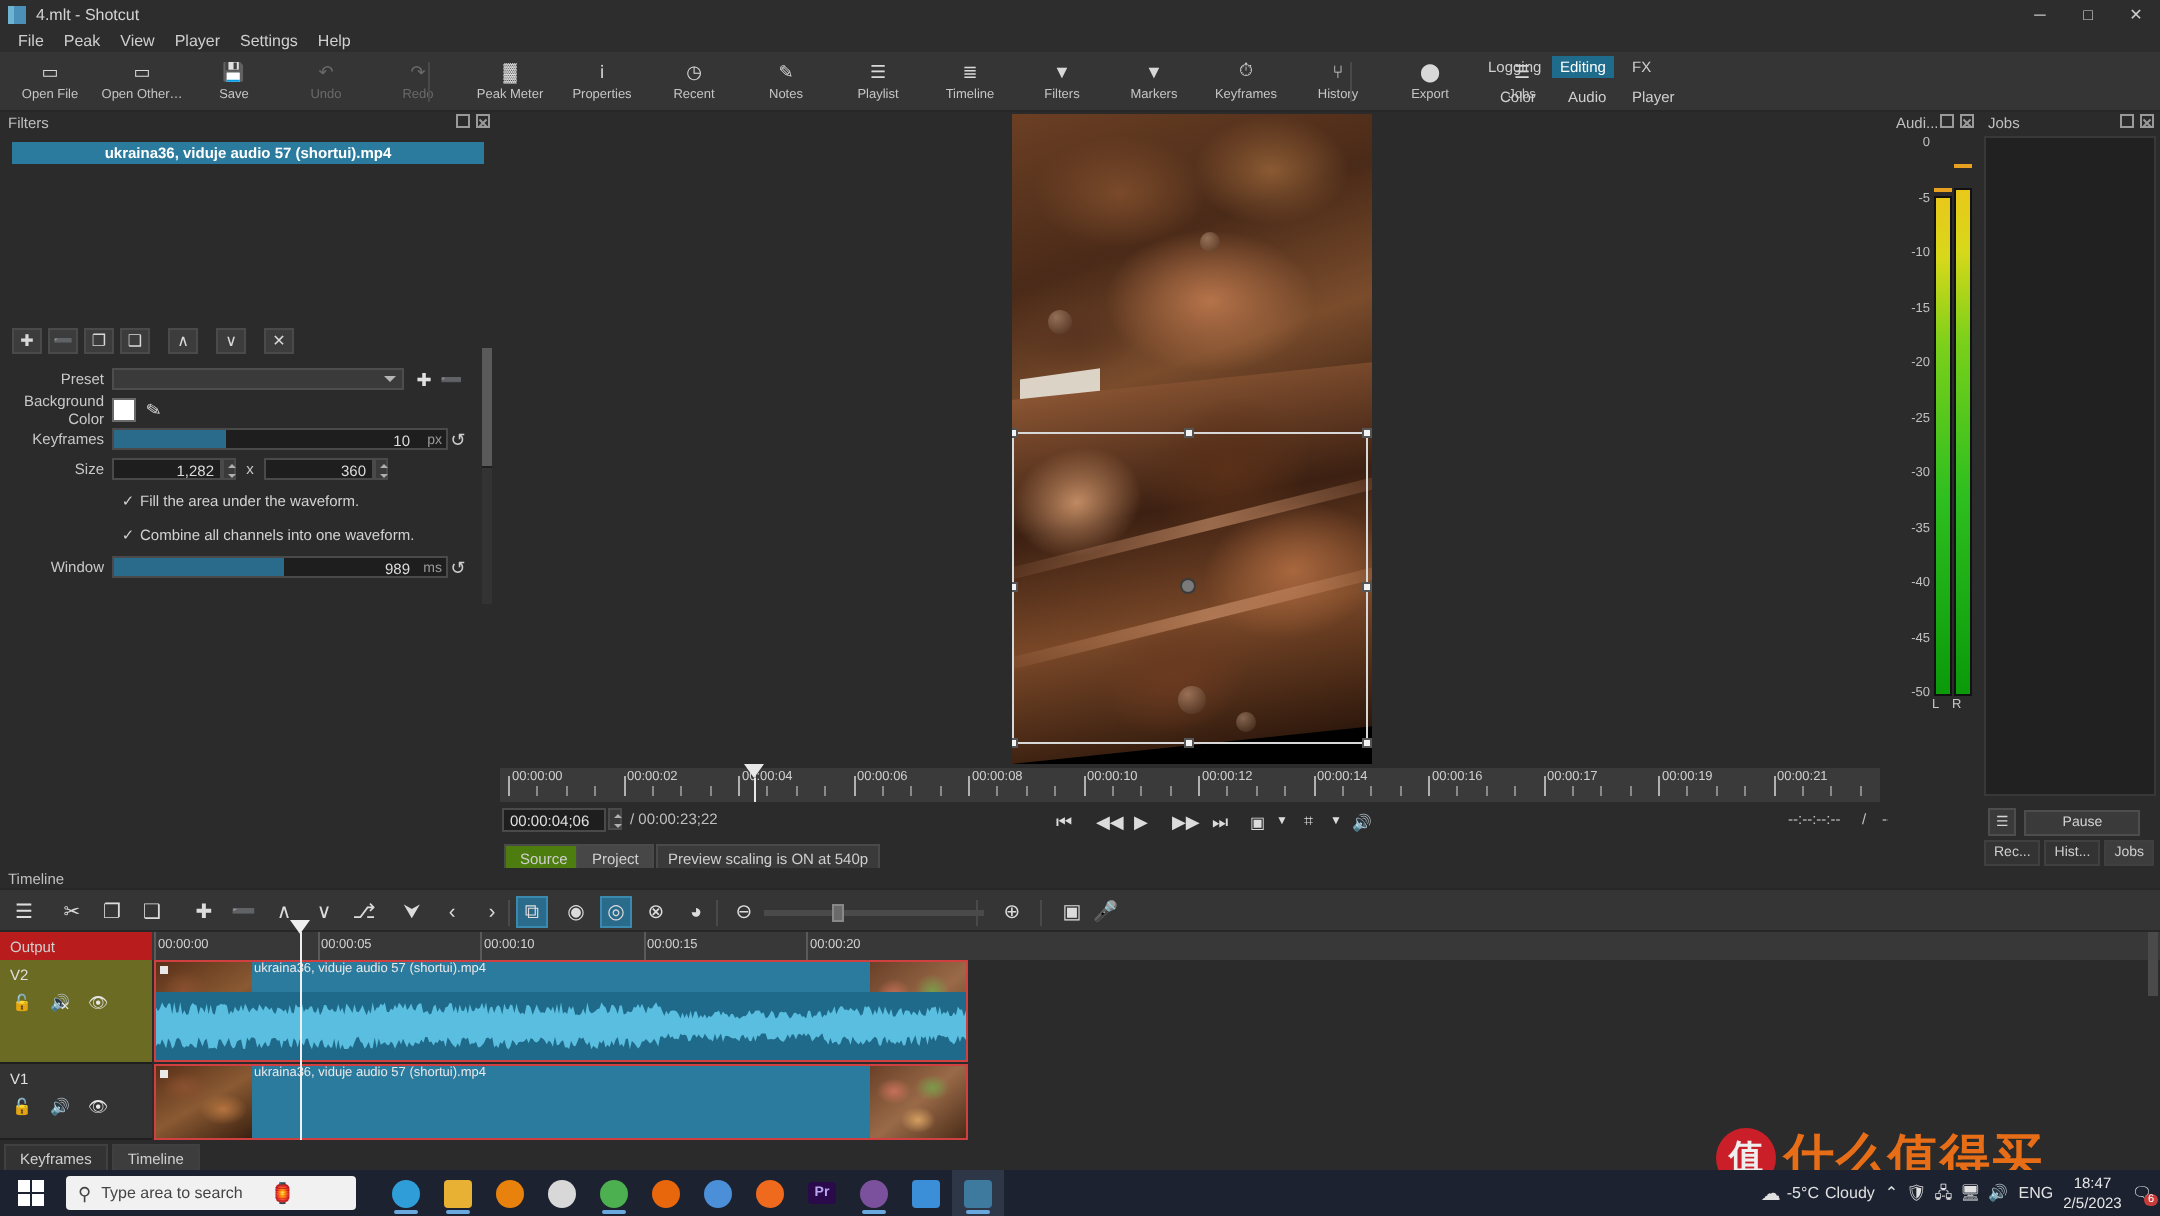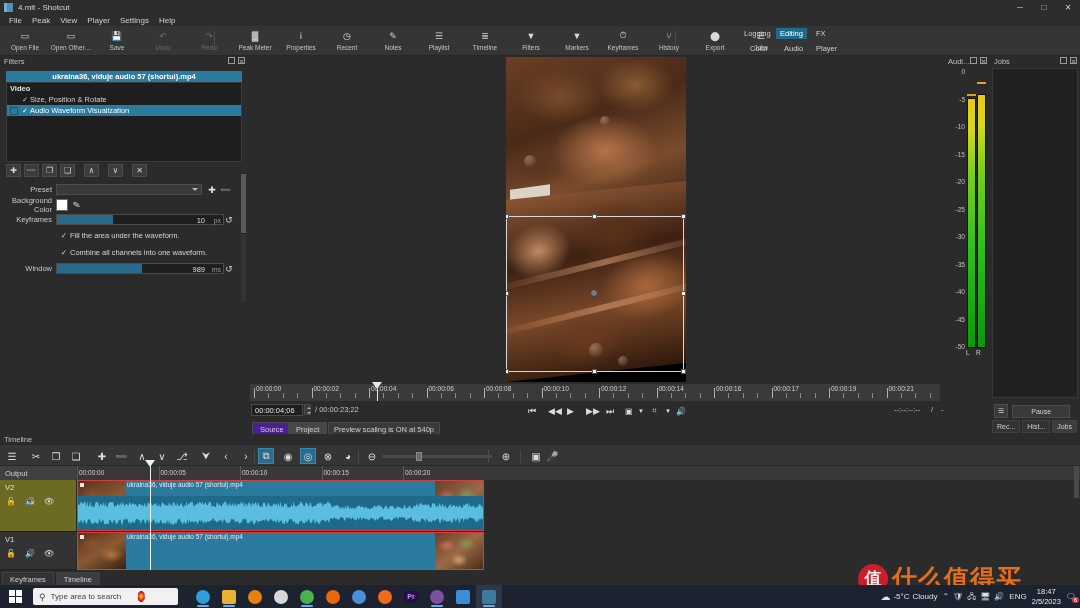--- a/index.html
+++ b/index.html
@@ -195,21 +195,21 @@
   .transport { position:absolute; left:0; top:347px; width:742px; height:18px; }
   .tc-field { position:absolute; background:#1e1e1e; border:1px solid #4a4a4a;
     font-size:7.5px; color:#e0e0e0; height:12px; line-height:12px;
     padding:0 3px; }
   .tc-total { position:absolute; font-size:7.5px; color:#c0c0c0; }
   .tbtn { position:absolute; color:#dcdcdc; font-size:9px; display:flex;
           align-items:center; justify-content:center; height:14px; }
 
   .modebar { position:absolute; left:0; top:366px; width:742px; height:16px; }
   .mbtn { position:absolute; font-size:7.5px; color:#d0d0d0; padding:2px 7px;
-          background:#4c1d95; border:1px solid #4a4a4a; }
+          background:#4d7c0f; border:1px solid #4a4a4a; }
   .mbtn.active { background:#474747; }
   .scalinfo { position:absolute; font-size:7.5px; color:#cfcfcf;
               background:#3a3a3a; padding:2px 5px; border:1px solid #4a4a4a; }
 
   
   .audiopanel { position:absolute; left:944px; top:56px; width:46px; height:362px;
                 background:#2b2b2b; }
   .meterwrap { position:absolute; left:0; top:12px; width:46px; height:300px; }
   .scale { position:absolute; left:3px; top:0; width:18px; height:300px; }
   .scale div { position:absolute; font-size:6.5px; color:#c0c0c0; right:0; }
@@ -245,21 +245,21 @@
   .tl-sep { position:absolute; top:5px; width:1px; height:13px; background:#4a4a4a; }
   .zslider { position:absolute; top:10px; height:3px; background:#4a4a4a; }
   .zslider .f { height:3px; background:#2a7b9e; }
   .zknob { position:absolute; top:7px; width:6px; height:9px; background:#6a6a6a;
            border:1px solid #888; }
 
   .tl-body { position:absolute; left:0; top:466px; width:1080px; height:106px;
              background:#2b2b2b; }
   .tl-trackheads { position:absolute; left:0; top:0; width:76px; height:106px; }
   .th-output { height:14px; display:flex; align-items:center; padding-left:5px;
-               font-size:7.5px; color:#d0d0d0; background:#404040; }
+               font-size:7.5px; color:#d0d0d0; background:#b91c1c; }
   .th { position:absolute; left:0; width:76px; border-bottom:1px solid #1f1f1f; }
   .th.sel { background:#6b6b23; }
   .th.nor { background:#333; }
   .th .nm { font-size:7.5px; color:#e0e0e0; padding:3px 0 0 5px; }
   .th .icons { display:flex; gap:9px; padding:5px 0 0 6px; color:#e8e8e8;
                font-size:8px; }
 
   .tl-ruler { position:absolute; left:76px; top:0; width:1004px; height:14px;
               background:#383838; }
   .tl-ruler .lb { position:absolute; top:3px; font-size:6.5px; color:#d0d0d0; }
@@ -435,33 +435,20 @@
     <div class="fp-head">
       <span class="panel-title">Filters</span>
       <div class="panel-btns">
         <span class="pbtn"></span>
         <span class="pbtn x"></span>
       </div>
     </div>
 
     <div class="fp-clipname">ukraina36, viduje audio 57 (shortui).mp4</div>
 
-    <div class="fp-list">
-      <div class="fp-cat">Video</div>
-      <div class="fp-row">
-        <span class="swatch blank"></span>
-        <span class="chk">✓</span>
-        <span>Size, Position &amp; Rotate</span>
-      </div>
-      <div class="fp-row sel">
-        <span class="swatch"></span>
-        <span class="chk">✓</span>
-        <span>Audio Waveform Visualization</span>
-      </div>
-    </div>
 
     <div class="fp-tools" id="fptools">
         <span class="fbtn">✚</span>
         <span class="fbtn">➖</span>
         <span class="fbtn">❐</span>
         <span class="fbtn">❑</span>
         <span class="fbtn" style="margin-left: 6px;">∧</span>
         <span class="fbtn" style="margin-left: 6px;">∨</span>
         <span class="fbtn" style="margin-left: 6px;">✕</span>
       </div>
@@ -488,20 +475,34 @@
         <span class="plabel">Keyframes</span>
         <span class="slider" style="width:168px;">
           <span class="fill" id="thickfill" style="width: 34%;"></span>
           <span class="val">10</span>
           <span class="unit">px</span>
         </span>
         <span class="resetb">↺</span>
       </div>
 
 
+      <div class="prow">
+        <span class="plabel">Size</span>
+        <span class="numfield" style="width:55px;">1,282</span>
+        <span class="spin">
+            <i></i>
+            <i></i>
+          </span>
+        <span style="width:14px;text-align:center;font-size:7.5px;color:#c8c8c8;">x</span>
+        <span class="numfield" style="width:55px;">360</span>
+        <span class="spin">
+            <i></i>
+            <i></i>
+          </span>
+      </div>
 
       <div class="prow" style="height:17px;">
         <span style="width:58px;"></span>
         <span class="cbrow">
           <span class="tick">✓</span>
           <span>Fill the area under the waveform.</span>
         </span>
       </div>
 
       <div class="prow" style="height:17px;">

